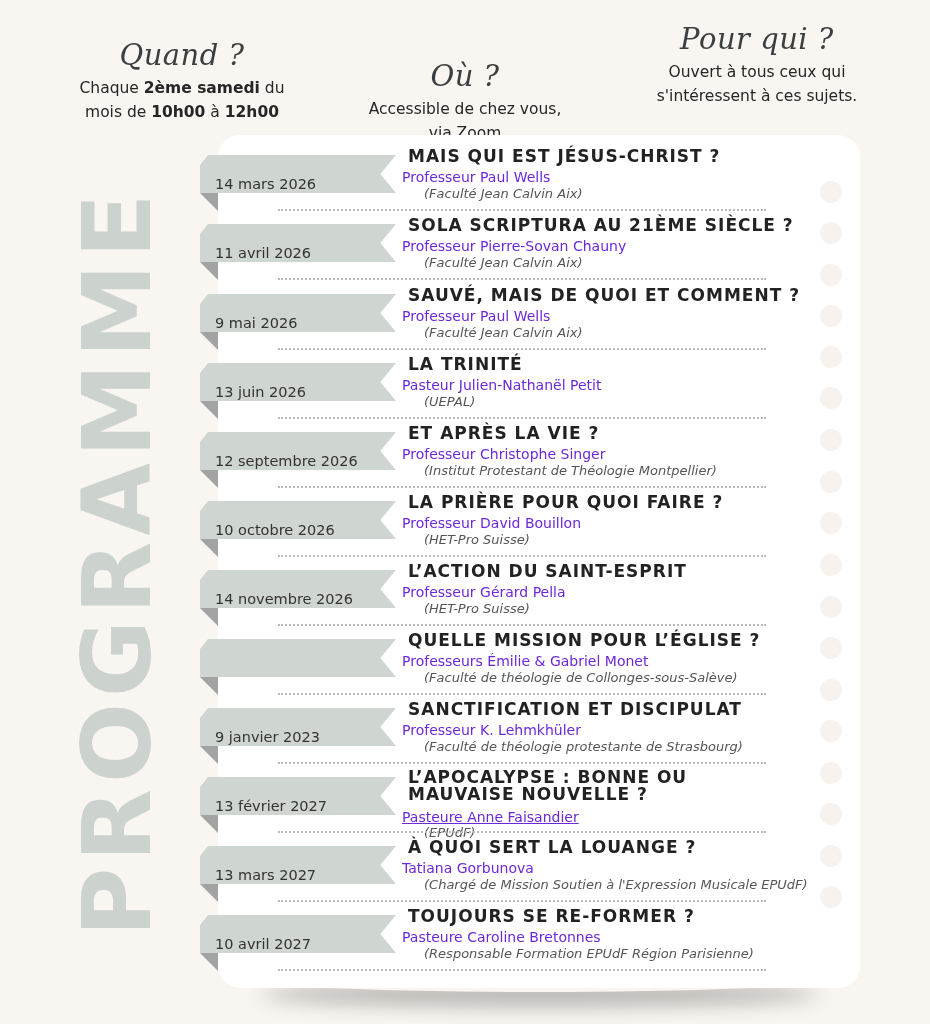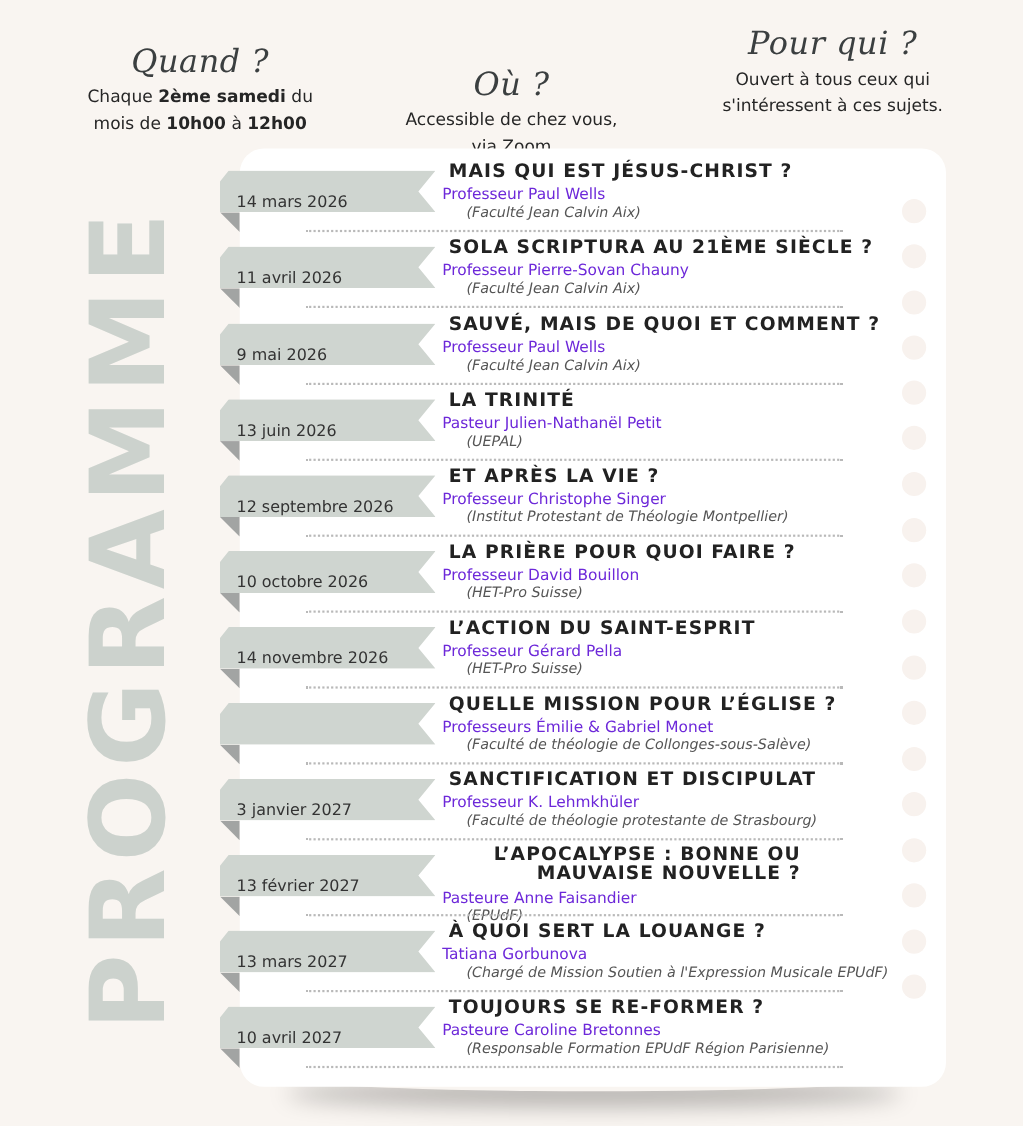--- a/index.html
+++ b/index.html
@@ -64,23 +64,23 @@
   .ev-speaker {
     position:absolute; left:202px; top:20px; font-size:14px; color:#6d28d9; white-space:nowrap;
   }
   .ev-inst {
     position:absolute; left:224px; top:37px; font-size:13px; font-style:italic; color:#555; white-space:nowrap;
   }
   .sep {
     position:absolute; left:78px; top:60px; width:488px; height:0;
     border-top:2px dotted #b9b9b9;
   }
-  .event.two-line .ev-speaker { top:38px; }
+  .event.two-line .ev-speaker { top:38px;text-decoration:underline; }
   .event.two-line .ev-inst { top:54px; }
-  .event.two-line .ev-title { line-height:17px;text-align:right; }
+  .event.two-line .ev-title { line-height:17px; }
 </style>
 </head>
 <body>
 
 <div class="info-col" style="left:62px;width:240px;margin-top:16px;">
   <div class="info-title">Quand ?</div>
   <div class="info-text">
     <span>Chaque </span><b>2ème samedi</b><span> du</span><br>
     <span>mois de </span><b>10h00</b><span> à </span><b>12h00</b>
   </div>
@@ -201,21 +201,21 @@
   <div class="ribbon-fold"></div>
   <div class="ev-title">QUELLE MISSION POUR L’ÉGLISE ?</div>
   <div class="ev-speaker">Professeurs Émilie &amp; Gabriel Monet</div>
   <div class="ev-inst">(Faculté de théologie de Collonges-sous-Salève)</div>
   <div class="sep"></div>
 </div>
 
 <div class="event" style="top:702px">
   <div class="ribbon"></div>
   <div class="ribbon-fold"></div>
-  <div class="ribbon-date">3 janvier 2027</div>
+  <div class="ribbon-date">9 janvier 2023</div>
   <div class="ev-title">SANCTIFICATION ET DISCIPULAT</div>
   <div class="ev-speaker">Professeur K. Lehmkhüler</div>
   <div class="ev-inst">(Faculté de théologie protestante de Strasbourg)</div>
   <div class="sep"></div>
 </div>
 
 <div class="event two-line" style="top:771px">
   <div class="ribbon"></div>
   <div class="ribbon-fold"></div>
   <div class="ribbon-date">13 février 2027</div>

